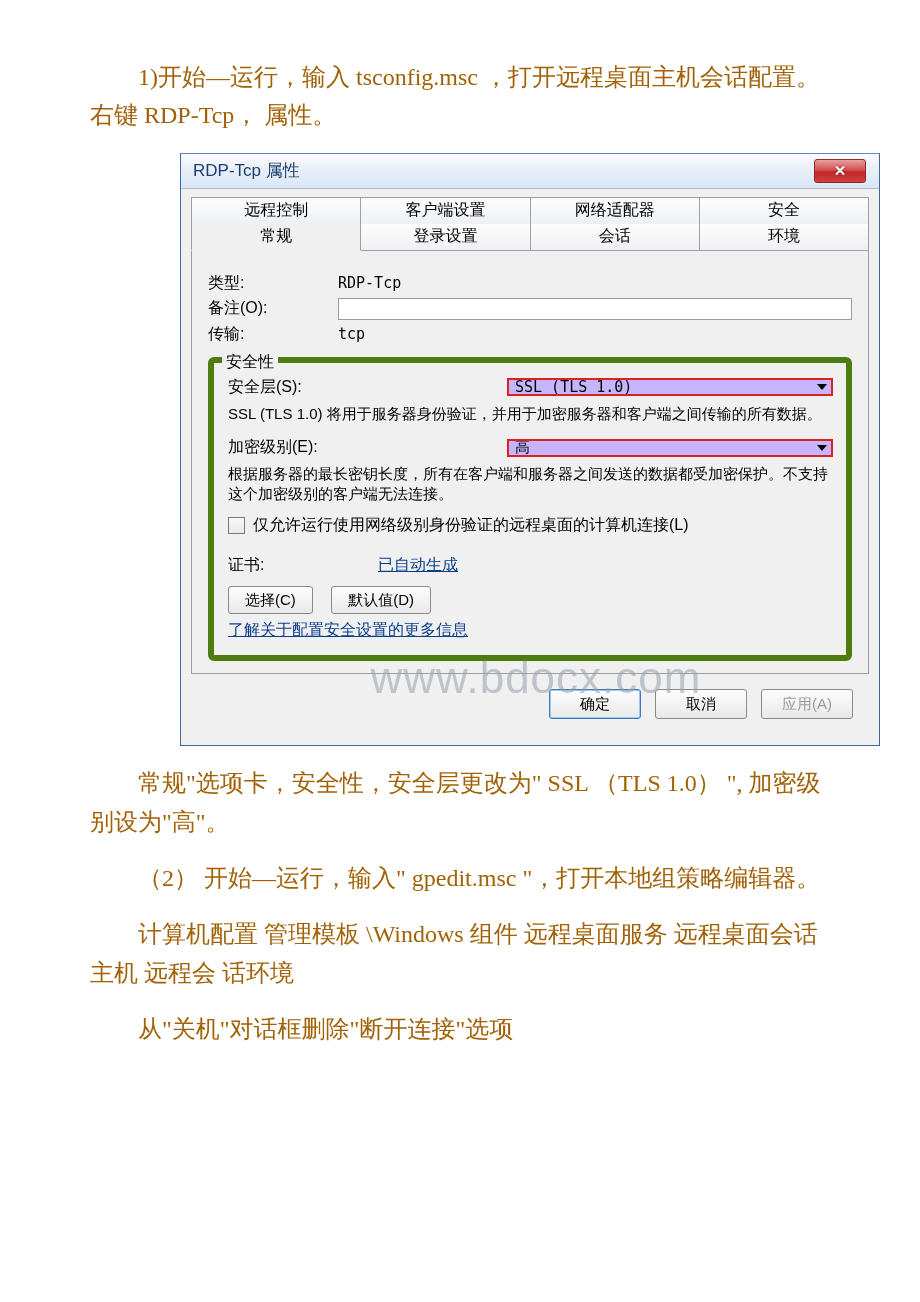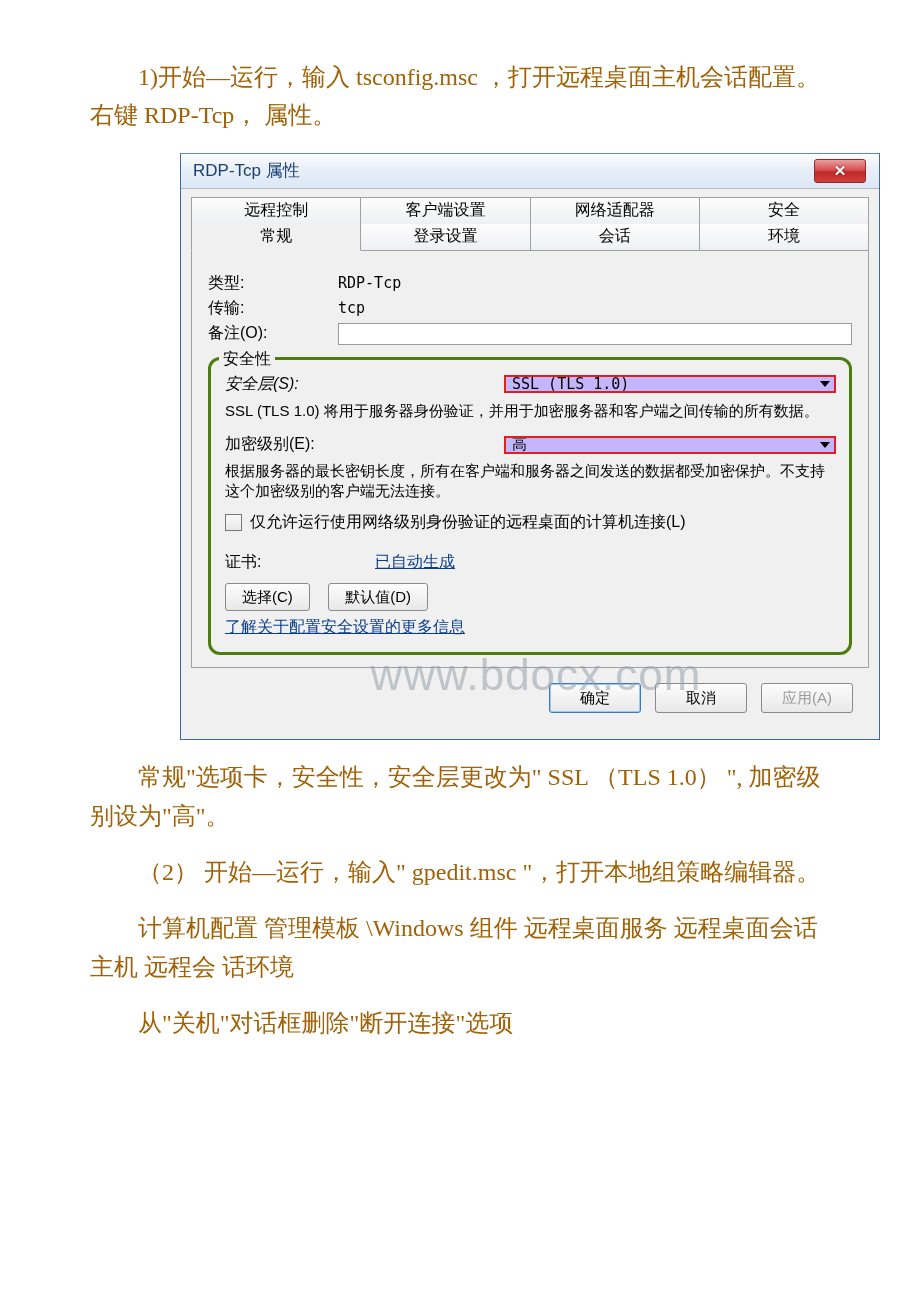--- a/index.html
+++ b/index.html
@@ -121,22 +121,22 @@
   .text-input {
     flex: 1;
     height: 22px;
     border: 1px solid #9a9a9a;
     background: #fff;
     padding: 0 4px;
     font-size: 15px;
     box-sizing: border-box;
   }
   .groupbox {
-    border: 3px solid #4d7c0f;
-    border-radius: 12px;
+    border: 6px solid #4d7c0f;
+    border-radius: 6px;
     margin-top: 12px;
     padding: 10px 14px 14px 14px;
     position: relative;
   }
   .groupbox-title {
     position: absolute;
     top: -11px;
     left: 8px;
     background: #f0f0f0;
     padding: 0 4px;
@@ -276,33 +276,33 @@
             <div class="tab row2">会话</div>
             <div class="tab row2">环境</div>
           </div>
           <div class="tab-panel">
 
             <div class="form-row">
               <span class="form-label">类型:</span>
               <span class="form-value">RDP-Tcp</span>
             </div>
             <div class="form-row">
+              <span class="form-label">备注(O):</span>
+              <input class="text-input" value="" style="">
+            </div>
+            <div class="form-row">
               <span class="form-label">传输:</span>
               <span class="form-value">tcp</span>
             </div>
-            <div class="form-row">
-              <span class="form-label">备注(O):</span>
-              <input class="text-input" value="" style="">
-            </div>
 
             <div class="groupbox">
               <span class="groupbox-title">安全性</span>
 
               <div class="form-row" style="margin-top:4px;">
-                <span class="form-label" style="width:280px;font-style:italic;">安全层(S):</span>
+                <span class="form-label" style="width:280px;">安全层(S):</span>
                 <div class="combo highlighted">
                   <span>SSL (TLS 1.0)</span>
                   <span class="combo-arrow"></span>
                 </div>
               </div>
               <div class="desc">SSL (TLS 1.0) 将用于服务器身份验证，并用于加密服务器和客户端之间传输的所有数据。</div>
 
               <div class="form-row" style="margin-top:14px;">
                 <span class="form-label" style="width:280px;">加密级别(E):</span>
                 <div class="combo highlighted">

